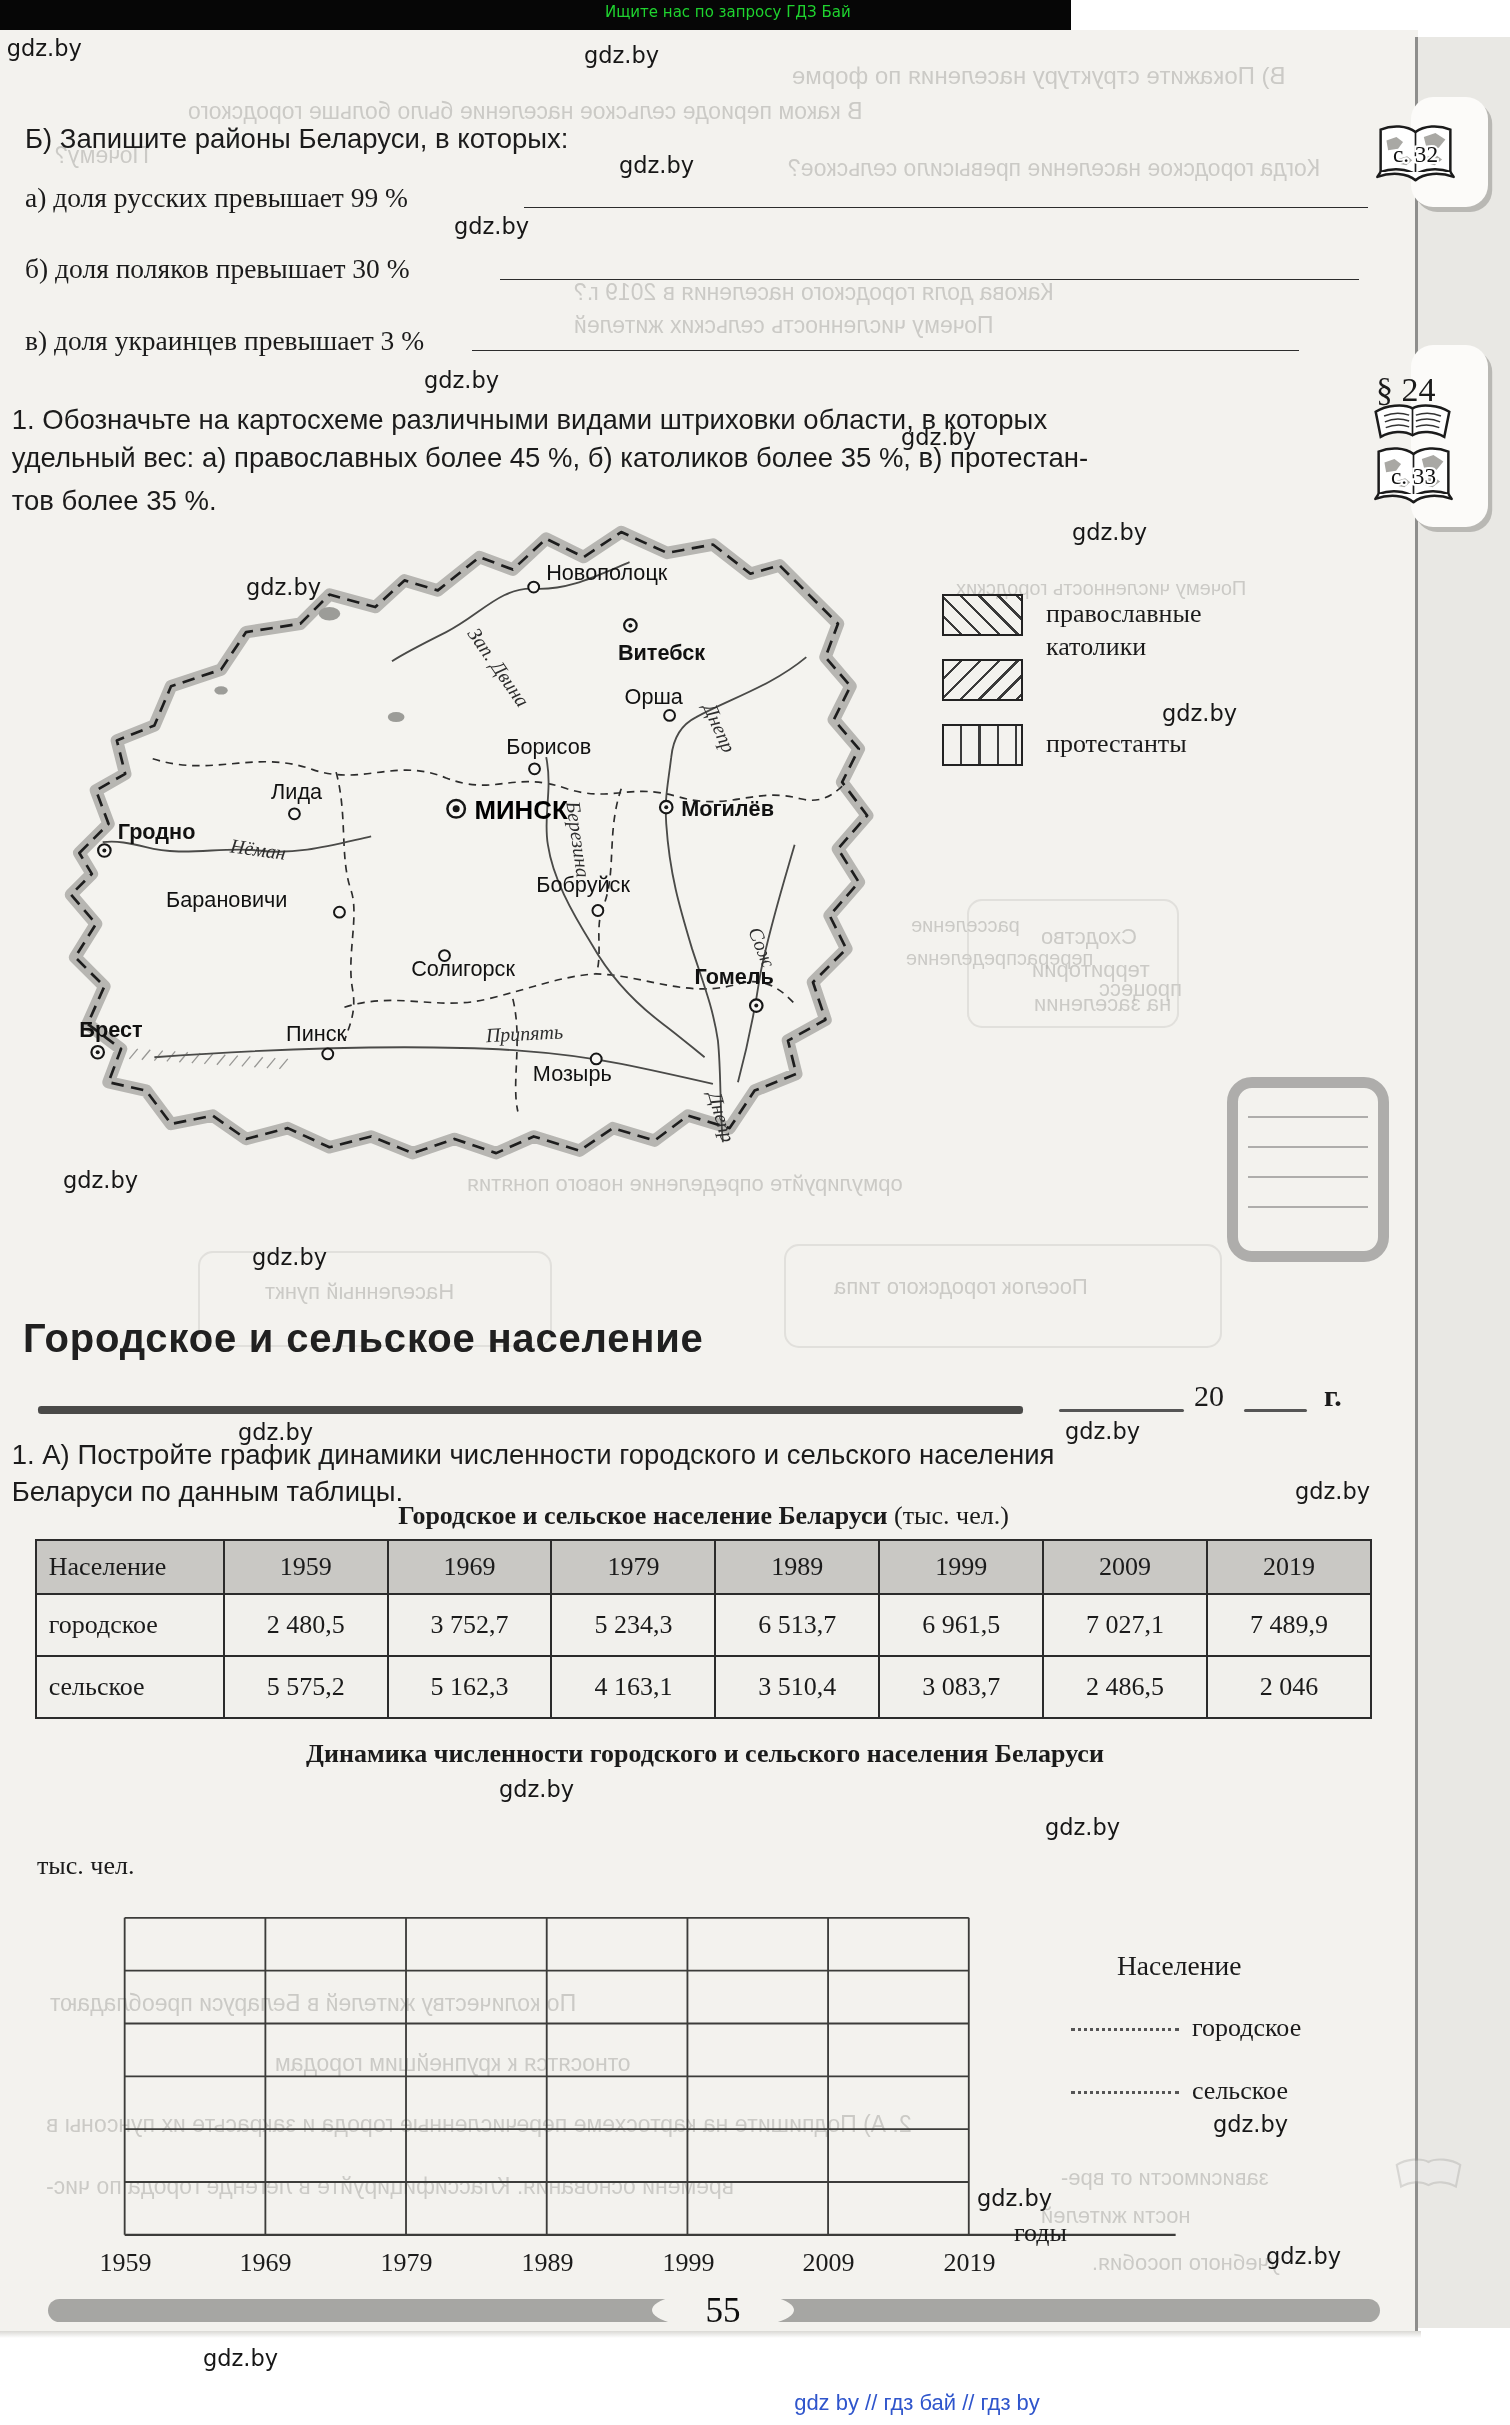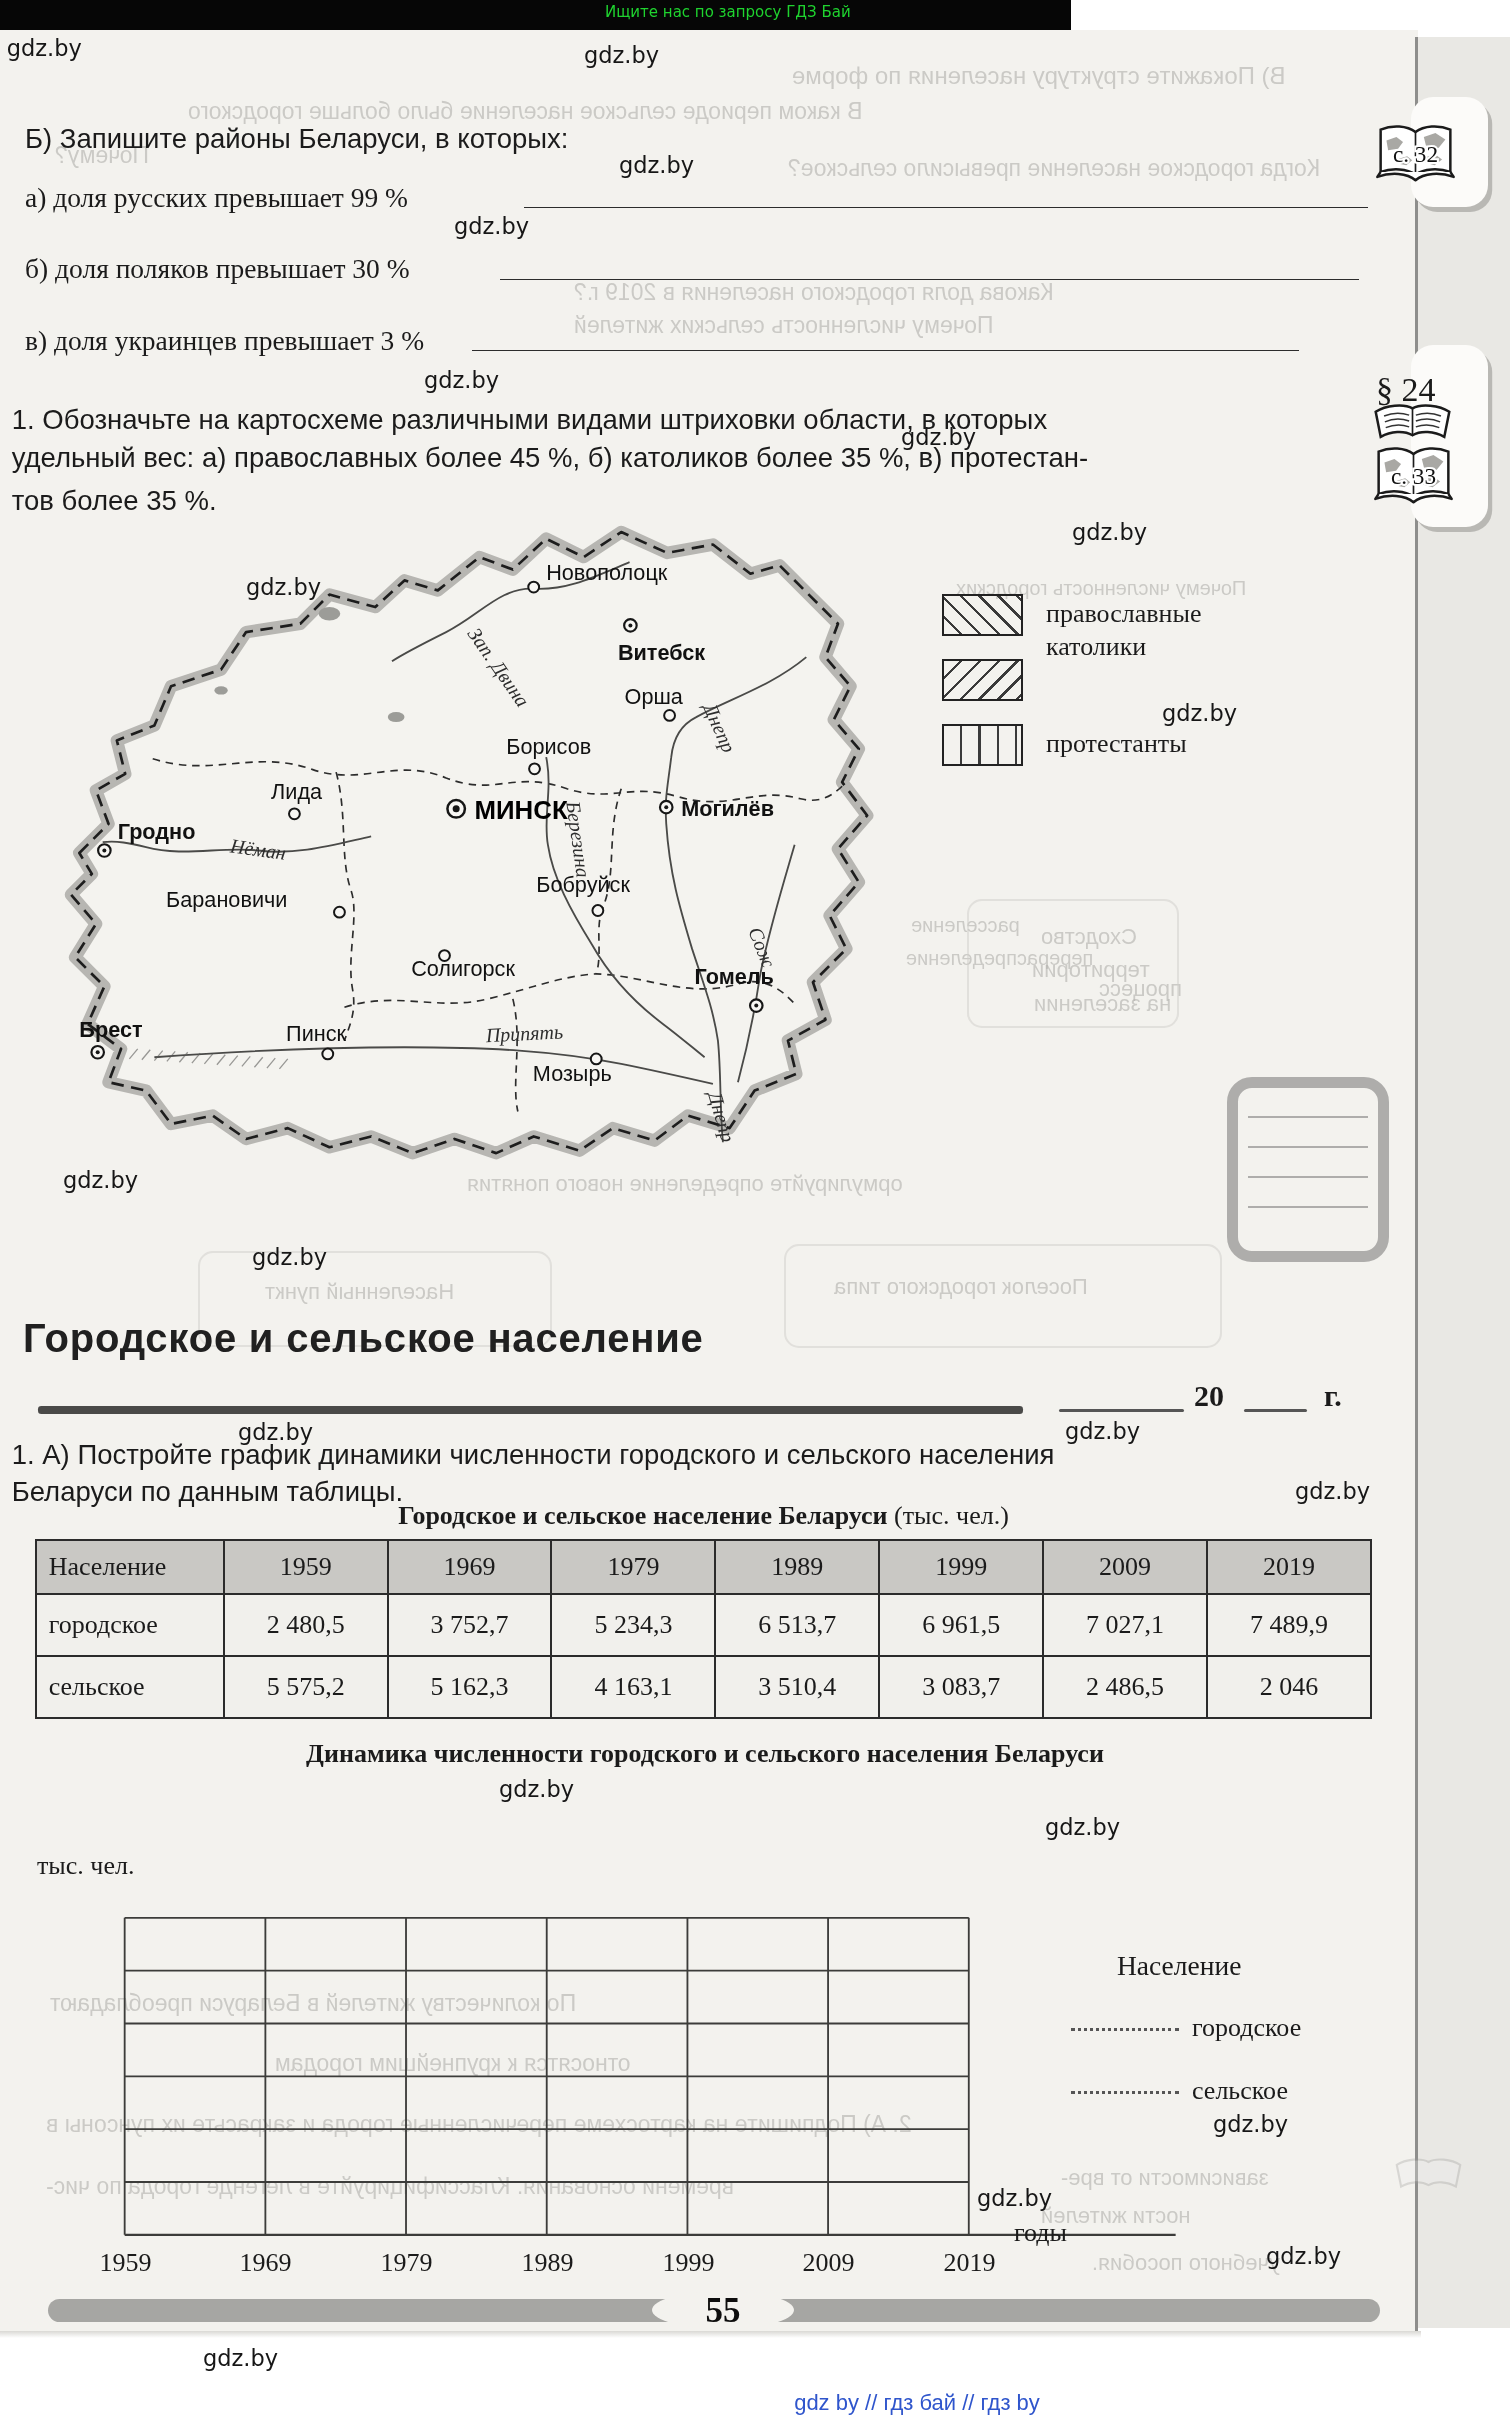--- a/index.html
+++ b/index.html
@@ -38,21 +38,21 @@
        table-layout:fixed;font-size:26px}
   table.data td,table.data th{border:2.1px solid #2b2b2b;text-align:center;font-weight:normal;
        height:58px;background:#f1f0ec;overflow:hidden}
   table.data thead th{background:#c9c8c4;height:50px}
   table.data td:first-child,table.data th:first-child{text-align:left;padding-left:11.7px;width:173px}
   .yearlab{position:absolute;width:117px;margin-left:-58px;text-align:center;font-size:26px}
   .dotline{position:absolute;width:108px;border-top:3.3px dotted #555;height:0}
   .pagebar{position:absolute;left:48px;top:2299px;width:1332px;height:22.5px;background:#a6a6a3;border-radius:11.7px}
   .pagenotch{position:absolute;left:652px;top:2291px;width:142px;height:38px;background:#f3f2ee;border-radius:50%}
   .pagenum{position:absolute;left:652px;top:2291px;width:142px;text-align:center;
-       font-weight:bold;font-size:35px;color:#0d0d0d}
+       font-weight:normal;font-size:35px;color:#0d0d0d}
   .bluefoot{position:absolute;left:717px;top:2390px;width:400px;text-align:center;
        font-family:"Liberation Sans",sans-serif;font-size:22px;color:#2f55cc;white-space:nowrap}
   .tab{position:absolute;width:77px;background:#fcfbf9;border-radius:22px;box-shadow:4.2px 5px 0 #b9b8b4}
   .notes-icon{position:absolute;left:1227px;top:1077px;width:140px;height:163px;
        border:11.7px solid #a3a2a0;border-radius:25px;opacity:.85}
   .notes-icon i{display:block;height:0;border-top:2.5px solid #a3a2a0;margin:28px 10px 0 10px}
 </style>
 </head>
 <body>
 
@@ -261,21 +261,21 @@
 <div class="notes-icon">
   <i></i>
     <i></i>
     <i></i>
     <i></i>
 </div>
 
 <div class="sec-title">Городское и сельское население</div>
 <div class="rule" style="left:38px;top:1406px;width:985px;height:7.5px"></div>
 <div class="rule" style="left:1059px;top:1409px;width:125px;height:2.5px;background:#555"></div>
-<div class="abs serif nw" style="left:1194px;top:1379px;font-size:30px;font-weight:bold">20</div>
+<div class="abs serif nw" style="left:1194px;top:1379px;font-size:30px;font-weight:normal">20</div>
 <div class="rule" style="left:1244px;top:1409px;width:63px;height:2.5px;background:#555"></div>
 <div class="abs serif nw" style="left:1324px;top:1379px;font-size:30px;font-weight:bold">г.</div>
 
 <div class="abs task-sans" style="left:11.7px;top:1439px">1. А) Постройте график динамики численности городского и сельского населения</div>
 <div class="abs task-sans" style="left:11.7px;top:1476px">Беларуси по данным таблицы.</div>
 
 <div class="abs serif" style="left:35px;top:1501px;width:1337px;text-align:center;font-size:26px">
   <b>Городское и сельское население Беларуси</b><span> (тыс. чел.)</span>
 </div>
 <table class="data serif" id="pop-table">

